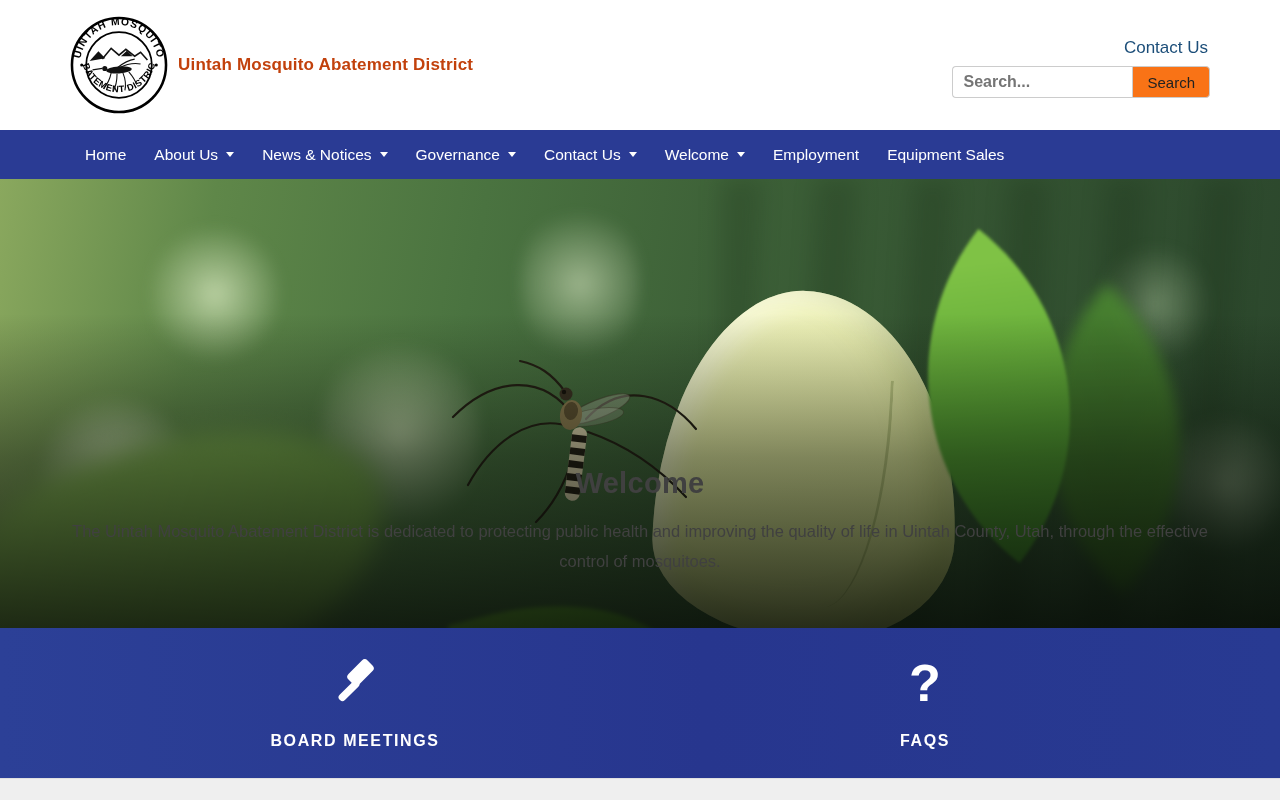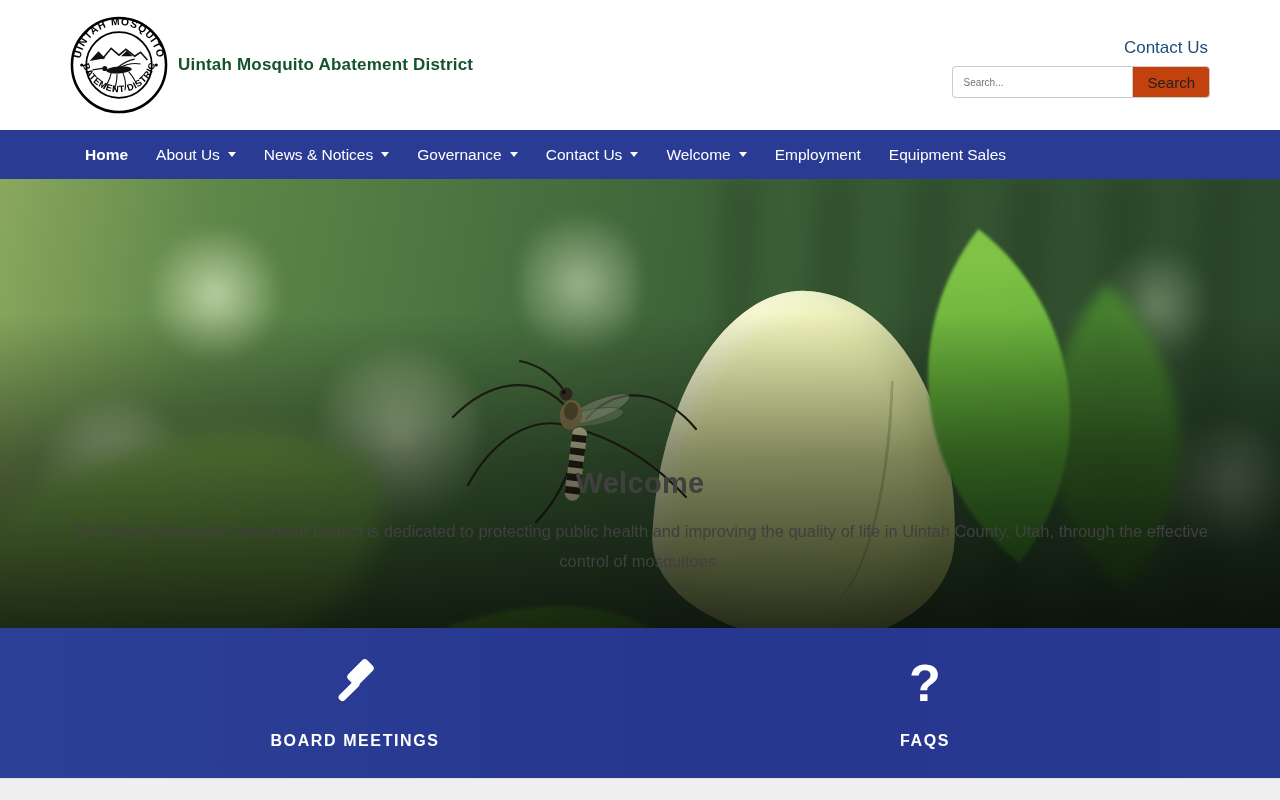--- a/index.html
+++ b/index.html
@@ -4,33 +4,33 @@
 <style>
   * { margin:0; padding:0; box-sizing:border-box; }
   html,body { width:1280px; height:800px; overflow:hidden; }
   body { font-family:"Liberation Sans", sans-serif; background:#fff; }
 
   
   .header { height:130px; background:#fff; position:relative; z-index:5; }
   .header-inner { width:1140px; margin:0 auto; height:100%; display:flex; align-items:center; justify-content:space-between; }
   .brand { display:flex; align-items:center; gap:10px; }
   .logo { width:98px; height:98px; flex:0 0 auto; }
-  .site-title { font-size:17px; font-weight:bold; color:#14532d; letter-spacing:.2px; }
+  .site-title { font-size:17px; font-weight:bold; color:#c2410c; letter-spacing:.2px; }
   .header-right { display:flex; flex-direction:column; align-items:flex-end; gap:8px; padding-top:6px; }
   .contact-link { color:#1c4e79; font-size:17px; text-decoration:none; margin-right:2px; }
   .search-row { display:flex; }
-  .search-input { width:180px; height:32px; border:1px solid #ccc; border-right:none; border-radius:4px 0 0 4px; padding:0 10px; font-size:10px; color:#333; outline:none; }
+  .search-input { width:180px; height:32px; border:1px solid #ccc; border-right:none; border-radius:4px 0 0 4px; padding:0 10px; font-size:16px; color:#333; outline:none;font-weight:bold; }
   .search-input::placeholder { color:#757575; }
-  .search-btn { height:32px; padding:0 14px; background:#c2410c; border:1px solid #ccc; border-radius:0 4px 4px 0; font-size:15px; color:#222; cursor:pointer; }
+  .search-btn { height:32px; padding:0 14px; background:#f97316; border:1px solid #ccc; border-radius:0 4px 4px 0; font-size:15px; color:#222; cursor:pointer; }
 
   
   .nav { height:49px; background:#2a3b94; position:relative; z-index:4; }
   .nav-inner { width:1140px; margin:0 auto; height:100%; display:flex; align-items:center; }
   .nav a { color:#fff; text-decoration:none; font-size:15.5px; padding:0 14px; height:100%; display:flex; align-items:center; white-space:nowrap; }
-  .nav a:first-child { padding-left:15px;font-weight:bold; }
+  .nav a:first-child { padding-left:15px; }
   .caret { display:inline-block; width:0; height:0; border-left:4px solid transparent; border-right:4px solid transparent; border-top:5px solid #fff; margin-left:8px; }
 
   
   .hero { position:relative; height:449px; overflow:hidden; }
   .hero-bg { position:absolute; inset:0;
     background:linear-gradient(100deg,#8aa85e 0%,#5f8749 16%,#4a7340 36%,#3c5f37 56%,#335231 76%,#2b462c 100%); }
   .bokeh { position:absolute; border-radius:50%; filter:blur(7px); }
   .b1 { left:40px; top:210px; width:150px; height:170px; background:radial-gradient(circle, rgba(238,246,216,.8), rgba(238,246,216,0) 70%); }
   .b2 { left:150px; top:40px; width:130px; height:150px; background:radial-gradient(circle, rgba(225,240,200,.7), rgba(225,240,200,0) 70%); }
   .b3 { left:320px; top:150px; width:160px; height:210px; background:radial-gradient(circle, rgba(232,243,205,.65), rgba(232,243,205,0) 70%); }

